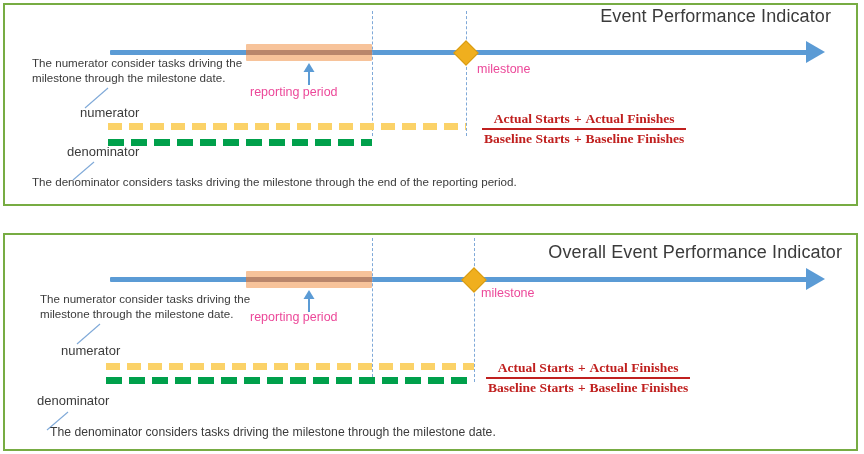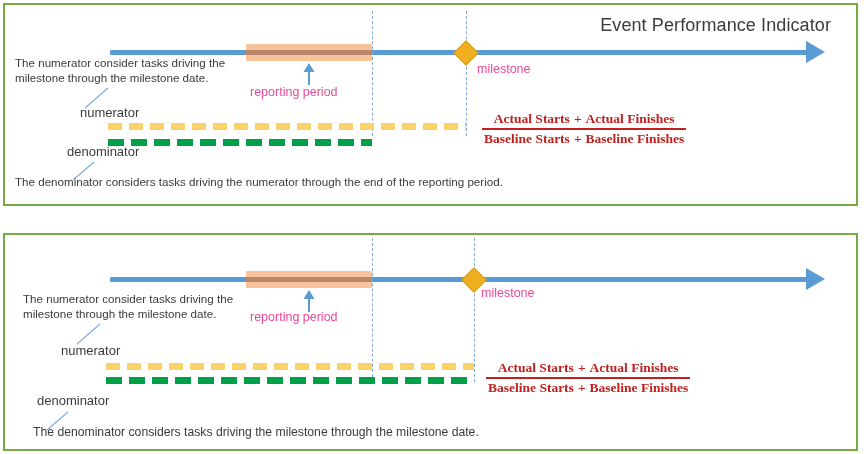--- a/index.html
+++ b/index.html
@@ -96,20 +96,21 @@
     position:absolute;
     font-size:13px;
     color:#3b3b3b;
     white-space:nowrap;
   }
   .desc{
     position:absolute;
     font-size:11.6px;
     line-height:15px;
     color:#3b3b3b;
+    margin-left:17px;
   }
   .leader{
     position:absolute;
     overflow:visible;
   }
 
   
   .uparrow{position:absolute;}
 
   
@@ -128,21 +129,21 @@
   .plus{padding:0 4px;}
 </style>
 </head>
 <body>
 
 <div class="canvas">
 
   <div class="panel" id="panel-top">
     <div class="inner">
 
-      <div class="panel-title" style="right:25px;top:10px;">Event Performance Indicator</div>
+      <div class="panel-title" style="right:25px;top:1px;">Event Performance Indicator</div>
 
       <div class="tl-line" style="left:105px;top:45px;width:700px;"></div>
       <div class="tl-arrow" style="left:801px;top:36px;"></div>
 
       <div class="rep-bar" style="left:241px;top:39px;width:126px;height:17px;">
         <div class="rep-bar-core" style="top:6px;"></div>
       </div>
 
       <div class="vdash" style="left:367px;top:6px;height:125px;"></div>
       <div class="vdash" style="left:461px;top:6px;height:125px;"></div>
@@ -164,38 +165,39 @@
       <div class="lbl-big" style="left:75px;top:100px;">numerator</div>
 
       <div class="mline num" style="left:103px;top:118px;width:358px;"></div>
       <div class="mline den" style="left:103px;top:134px;width:264px;"></div>
 
       <div class="lbl-big" style="left:62px;top:139px;">denominator</div>
       <svg class="leader" style="left:66px;top:156px;" width="24" height="20">
         <line x1="23" y1="1" x2="2" y2="19" stroke="#7FA9D8" stroke-width="1.1"></line>
       </svg>
 
-      <div class="desc" style="left:10px;top:169px;width:700px;">The denominator considers tasks driving the numerator through the end of the reporting period.</div>
+      <div class="desc" style="left:10px;top:169px;width:700px;">The denominator considers tasks driving the milestone through the end of the reporting period.</div>
 
       <div class="formula" style="left:477px;top:106px;">
         <div class="num-row">
           <span>Actual Starts</span><span class="plus">+</span><span>Actual Finishes</span>
         </div>
         <div class="bar"></div>
         <div class="den-row">
           <span>Baseline Starts</span><span class="plus">+</span><span>Baseline Finishes</span>
         </div>
       </div>
 
     </div>
   </div>
 
   <div class="panel" id="panel-bottom">
     <div class="inner">
 
+      <div class="panel-title" style="right:14px;top:7px;">Overall Event Performance Indicator</div>
 
       <div class="tl-line" style="left:105px;top:42px;width:700px;"></div>
       <div class="tl-arrow" style="left:801px;top:33px;"></div>
 
       <div class="rep-bar" style="left:241px;top:36px;width:126px;height:17px;">
         <div class="rep-bar-core" style="top:6px;"></div>
       </div>
 
       <div class="vdash" style="left:367px;top:3px;height:144px;"></div>
       <div class="vdash" style="left:469px;top:3px;height:144px;"></div>

